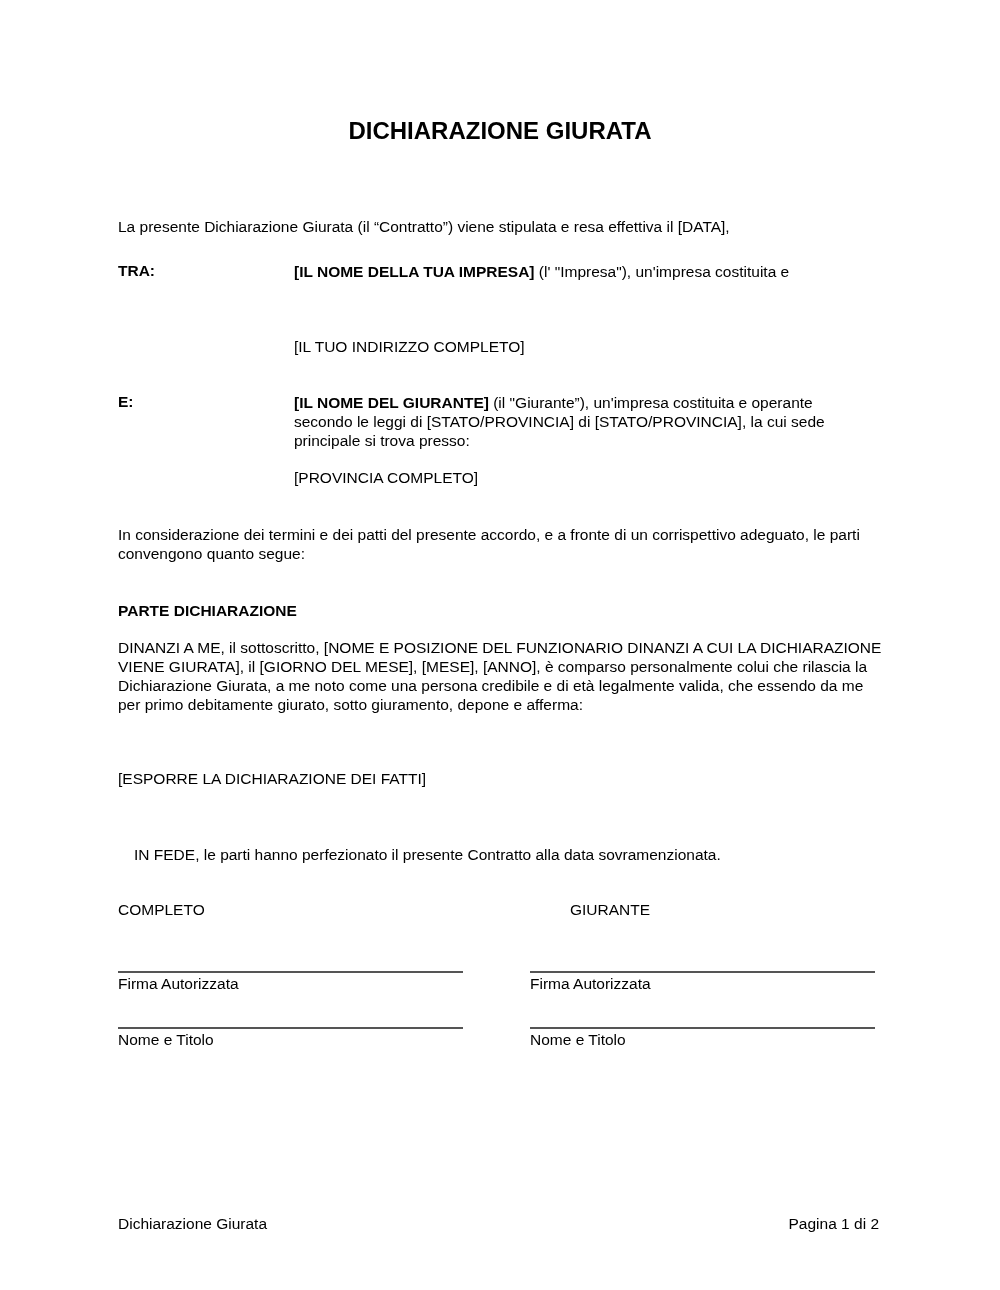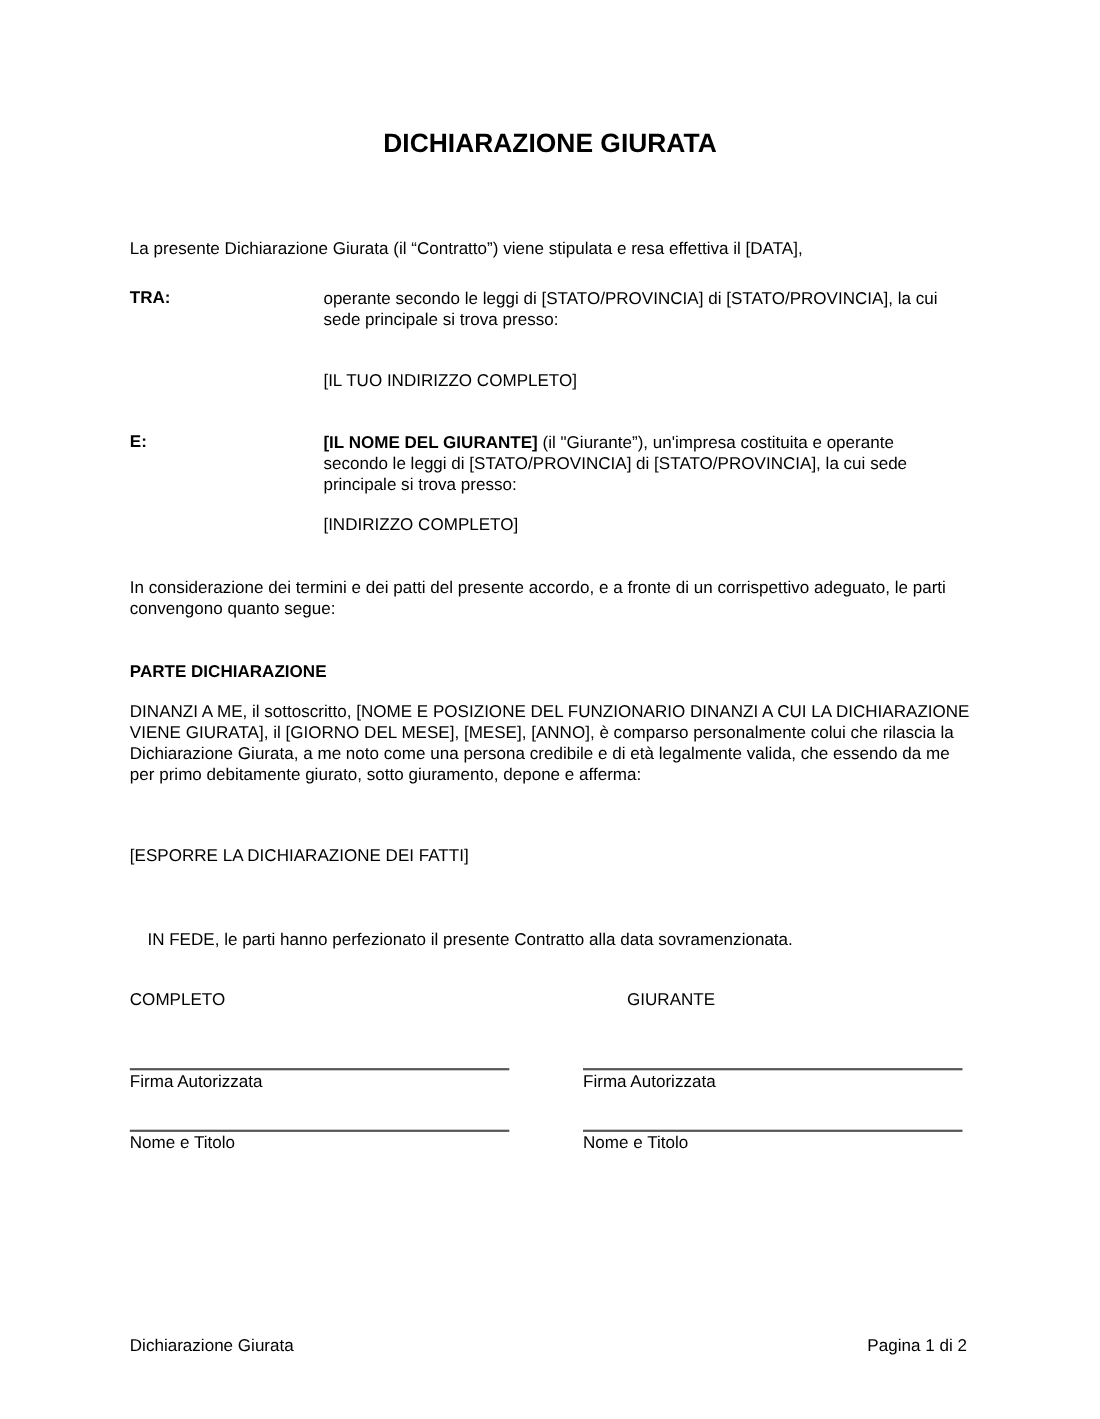--- a/index.html
+++ b/index.html
@@ -16,27 +16,27 @@
   </style>
 </head>
 <body>
 
 <div class="abs title">DICHIARAZIONE GIURATA</div>
 
 <div class="abs p" style="top:205px;margin-top:12px;">La presente Dichiarazione Giurata (il “Contratto”) viene stipulata e resa effettiva il [DATA],</div>
 
 <div class="abs lbl" style="top:262px;">TRA:</div>
 <div class="abs party" style="top:262px;">
-  <div>operante secondo le leggi di [STATO/PROVINCIA] di [STATO/PROVINCIA], la cui sede principale si trova presso:</div>
+  <div><span class="b">[IL NOME DELLA TUA IMPRESA]</span><span> (l' "Impresa"), un'impresa costituita e</span></div>
 </div>
 <div class="abs party" style="top:337px;">[IL TUO INDIRIZZO COMPLETO]</div>
 
 <div class="abs lbl" style="top:393px;">E:</div>
 <div class="abs party" style="top:393px;"><span class="b">[IL NOME DEL GIURANTE]</span><span> (il "Giurante”), un'impresa costituita e operante secondo le leggi di [STATO/PROVINCIA] di [STATO/PROVINCIA], la cui sede principale si trova presso:</span></div>
-<div class="abs party" style="top:468px;">[INDIRIZZO COMPLETO]</div>
+<div class="abs party" style="top:468px;">[PROVINCIA COMPLETO]</div>
 
 <div class="abs p" style="top:525px;">In considerazione dei termini e dei patti del presente accordo, e a fronte di un corrispettivo adeguato, le parti convengono quanto segue:</div>
 
 <div class="abs p b" style="top:601px;">PARTE DICHIARAZIONE</div>
 
 <div class="abs p" style="top:638px;">DINANZI A ME, il sottoscritto, [NOME E POSIZIONE DEL FUNZIONARIO DINANZI A CUI LA DICHIARAZIONE VIENE GIURATA], il [GIORNO DEL MESE], [MESE], [ANNO], è comparso personalmente colui che rilascia la Dichiarazione Giurata, a me noto come una persona credibile e di età legalmente valida, che essendo da me per primo debitamente giurato, sotto giuramento, depone e afferma:</div>
 
 <div class="abs p" style="top:769px;">[ESPORRE LA DICHIARAZIONE DEI FATTI]</div>
 
 <div class="abs p" style="top:845px;margin-left:16px;">IN FEDE, le parti hanno perfezionato il presente Contratto alla data sovramenzionata.</div>

